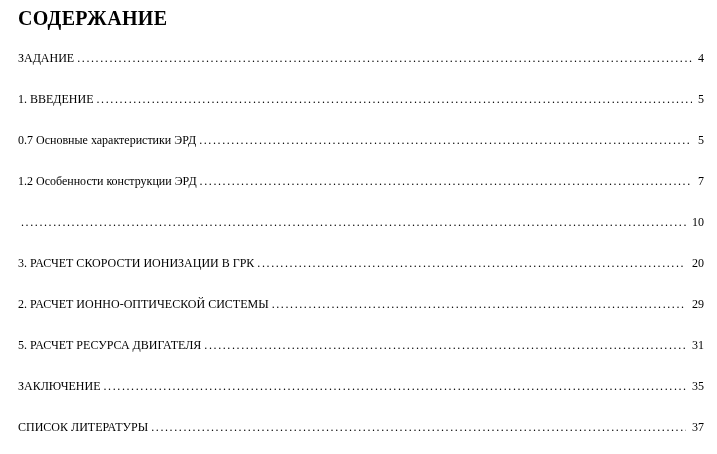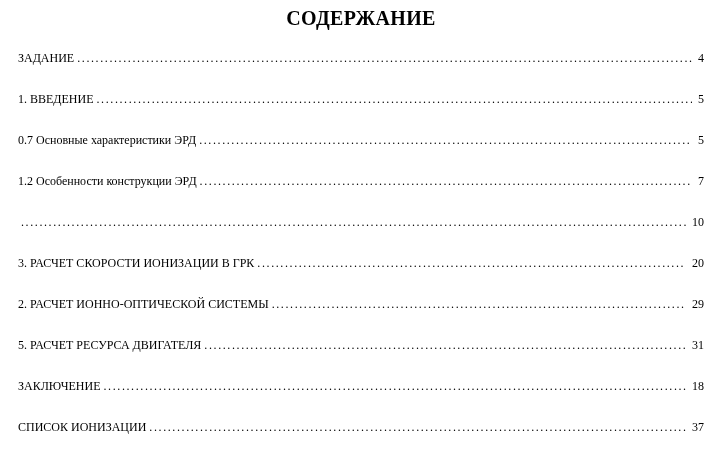--- a/index.html
+++ b/index.html
@@ -16,21 +16,20 @@
   }
   .page {
     box-sizing: border-box;
     width: 717px;
     height: 454px;
     padding: 4px 13px 0 18px;
     background: #ffffff;
   }
   .toc-title {
     margin: 0;
-    text-align: center;
     font-size: 20px;
     font-weight: bold;
     line-height: 28px;
     letter-spacing: 0.3px;
   }
   .toc {
     margin-top: 6px;
   }
   .toc-row {
     display: flex;
@@ -110,23 +109,23 @@
 
     <div class="toc-row">
       <span class="toc-label">5. РАСЧЕТ РЕСУРСА ДВИГАТЕЛЯ</span>
       <span class="toc-leader"></span>
       <span class="toc-page">31</span>
     </div>
 
     <div class="toc-row">
       <span class="toc-label">ЗАКЛЮЧЕНИЕ</span>
       <span class="toc-leader"></span>
-      <span class="toc-page">18</span>
+      <span class="toc-page">35</span>
     </div>
 
     <div class="toc-row">
-      <span class="toc-label">СПИСОК ИОНИЗАЦИИ</span>
+      <span class="toc-label">СПИСОК ЛИТЕРАТУРЫ</span>
       <span class="toc-leader"></span>
       <span class="toc-page">37</span>
     </div>
 
   </div>
 </div>
 
 </body></html>

